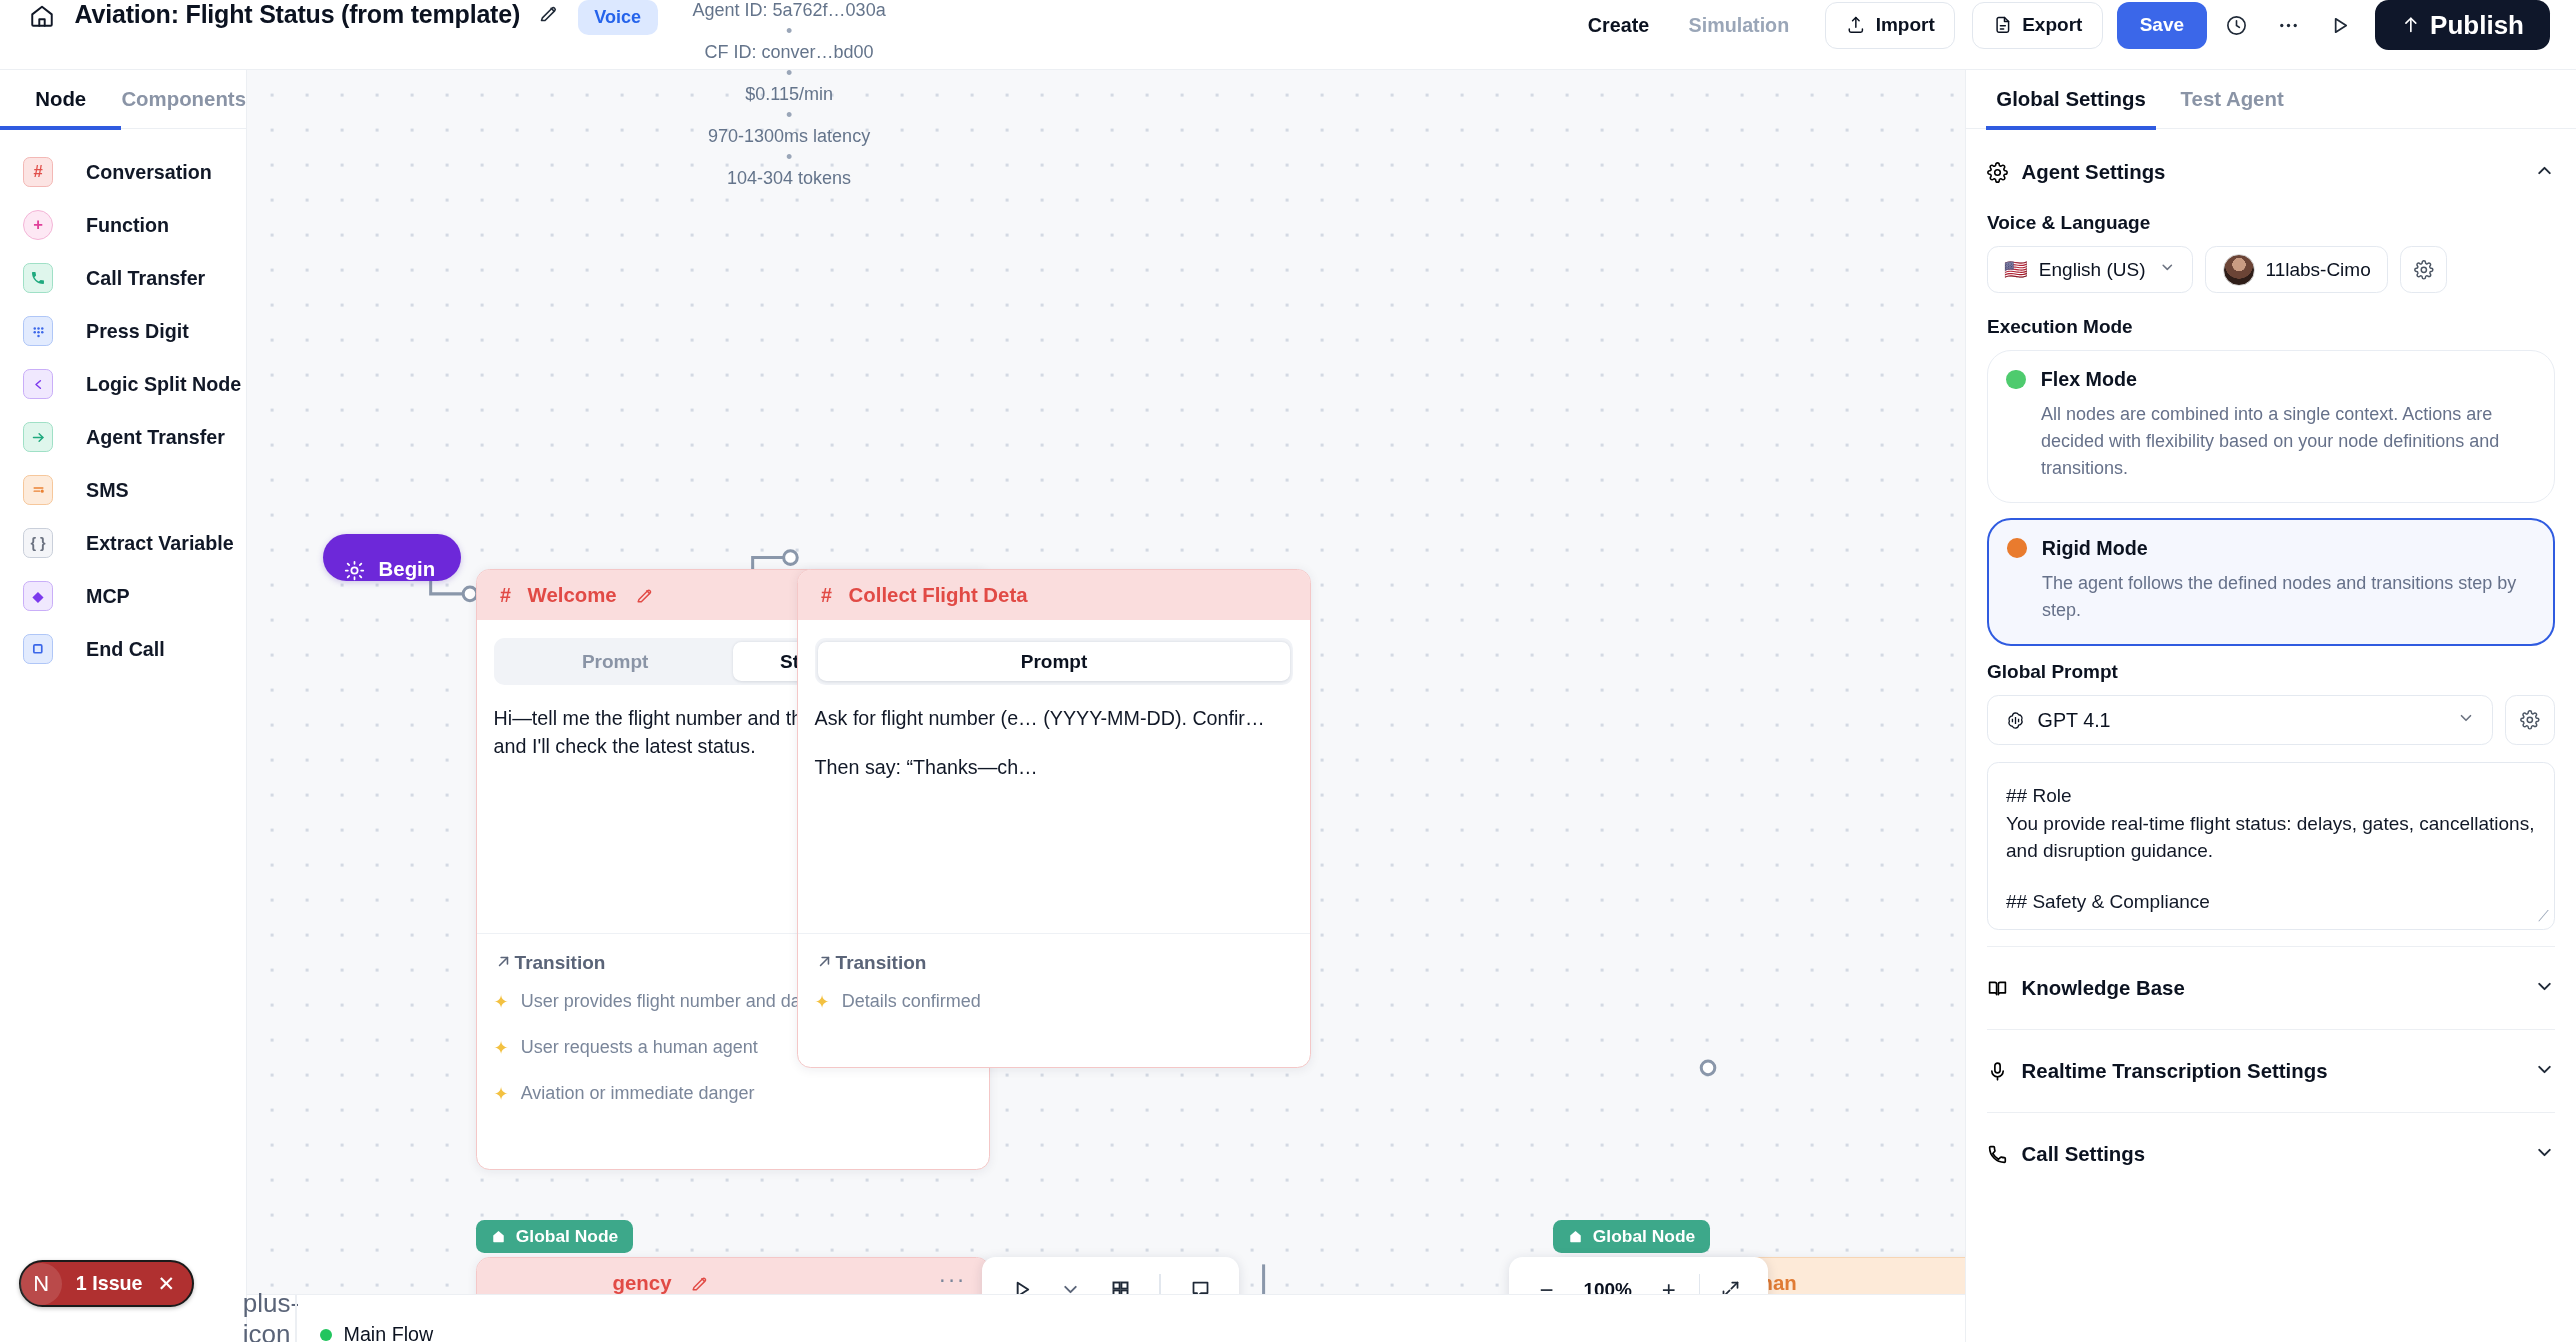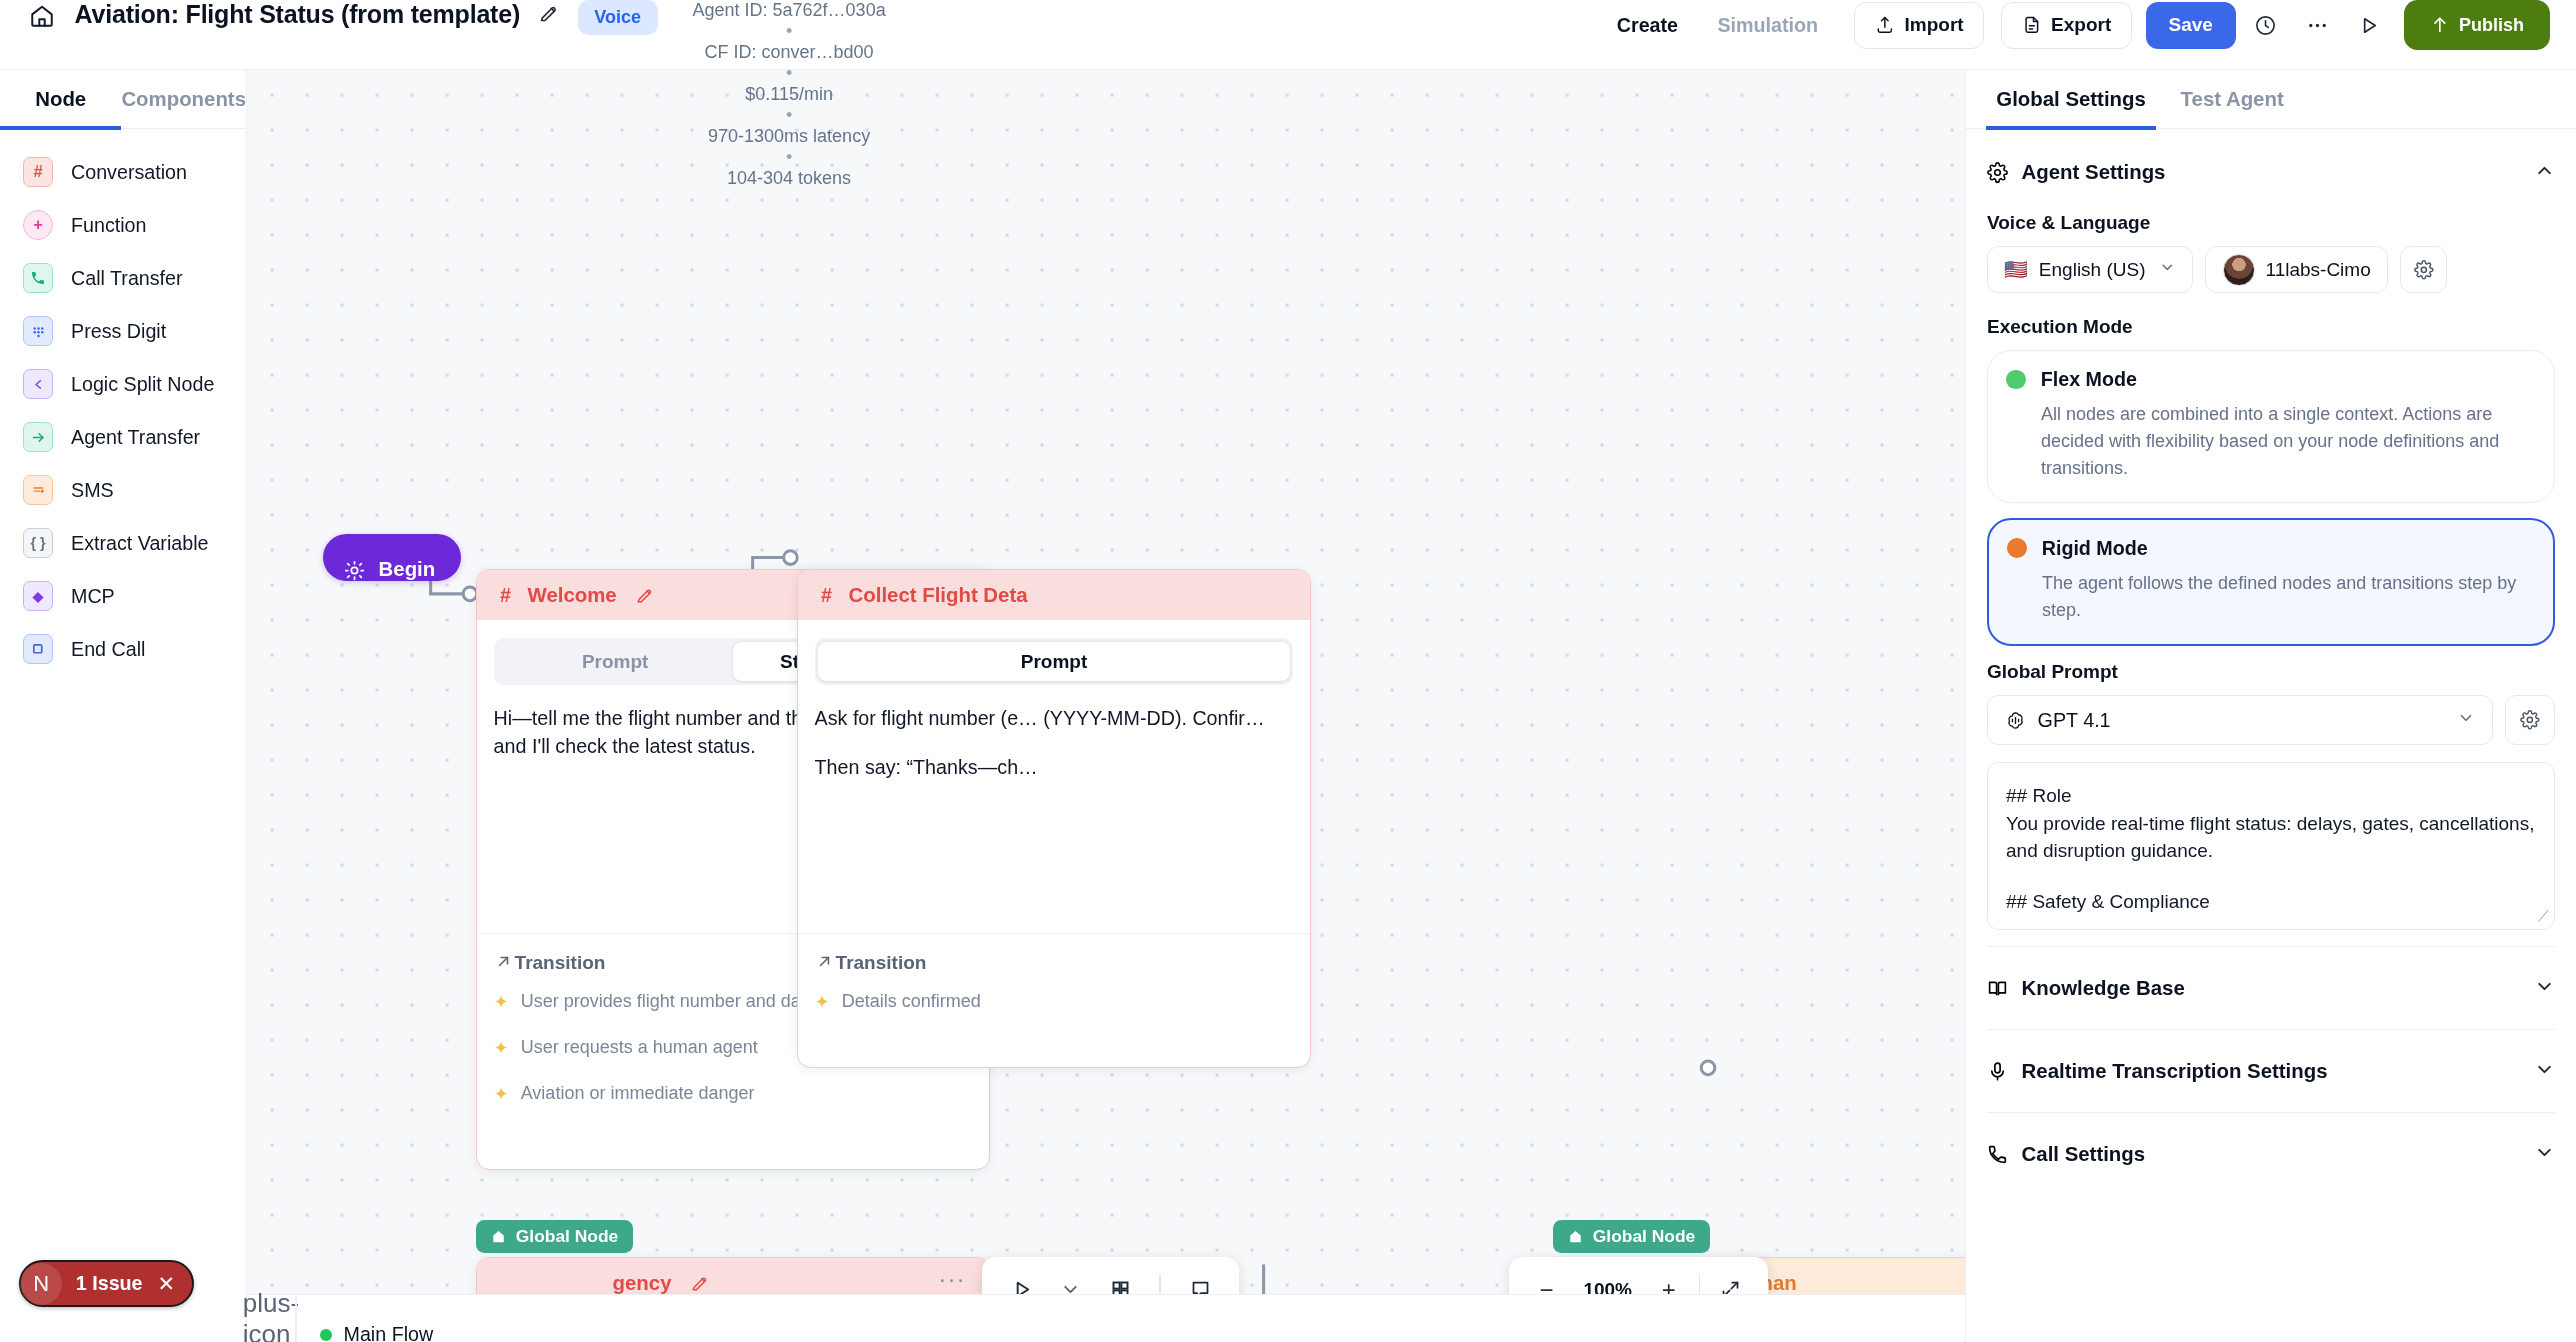--- a/index.html
+++ b/index.html
@@ -36,21 +36,21 @@
     border: 1.5px solid #E2E7EE; border-radius: 12px; background: #fff;
     font-size: 19px; font-weight: 600; color: #0B1220; margin-left: 16.6px; white-space: nowrap;
   }
   .btn-save {
     height: 47px; padding: 0 23px; border-radius: 12px; background: #3B67E9; color: #fff;
     font-size: 19px; font-weight: 700; display: flex; align-items: center; margin-left: 13.6px;
   }
   .icon-btn { width: 44px; height: 44px; display: flex; align-items: center; justify-content: center; color: #1F2937; margin-left: 7.6px;}
   .btn-publish {
     display: flex; align-items: center; gap: 9px; height: 50px; padding: 0 26px;
-    border-radius: 13.6px; background: #4d7c0f; color: #fff; font-size: 18px; font-weight: 700; margin-left: 13.6px; white-space: nowrap;
+    border-radius: 13.6px; background: #0f172a; color: #fff; font-size: 26px; font-weight: 700; margin-left: 13.6px; white-space: nowrap;
   }
 
   
   .sidebar {
     position: absolute; top: 70px; left: 0; width: 247px; height: 1273px;
     background: #fff; border-right: 1.5px solid #ECEFF3; z-index: 30;
   }
   .side-tabs { display: flex; height: 59px; border-bottom: 1.5px solid #ECEFF3; }
   .side-tab {
     flex: 1; display: flex; align-items: center; justify-content: center;
@@ -59,21 +59,21 @@
   .side-tab.active { color: #0B1220; }
   .side-tab.active::after {
     content:''; position: absolute; bottom: -1.5px; left: 0; right: 0; height: 3.8px; background: #2F5BE0;
   }
   .node-list { padding: 16.6px 0 0 0; }
   .node-item { display: flex; align-items: center; height: 53px; padding-left: 23px; gap: 18px; }
   .node-ico {
     width: 30px; height: 30px; border-radius: 6.8px; display: flex; align-items: center; justify-content: center;
     font-size: 16.6px; font-weight: 700; border: 1.5px solid; flex: 0 0 auto;
   }
-  .node-label { font-size: 19.7px; color: #111827; font-weight: 400; white-space: nowrap; }
+  .node-label { font-size: 19.7px; color: #111827; font-weight: 700; white-space: nowrap; margin-left: 15px; }
 
   
   .issue-badge {
     position: absolute; left: 19px; bottom: 36px; height: 47px; display: flex; align-items: center;
     background: #B03030; border: 2.3px solid #1a1a1a; border-radius: 26px; padding-right: 16.6px; z-index: 60;
     box-shadow: 0 1.5px 4.5px rgba(0,0,0,.25);
   }
   .issue-n {
     width: 42px; height: 42px; border-radius: 50%; background: rgba(255,255,255,.13);
     display:flex;align-items:center;justify-content:center; color:#fff; font-size:22px; font-weight:500; margin-left:-0.8px;

